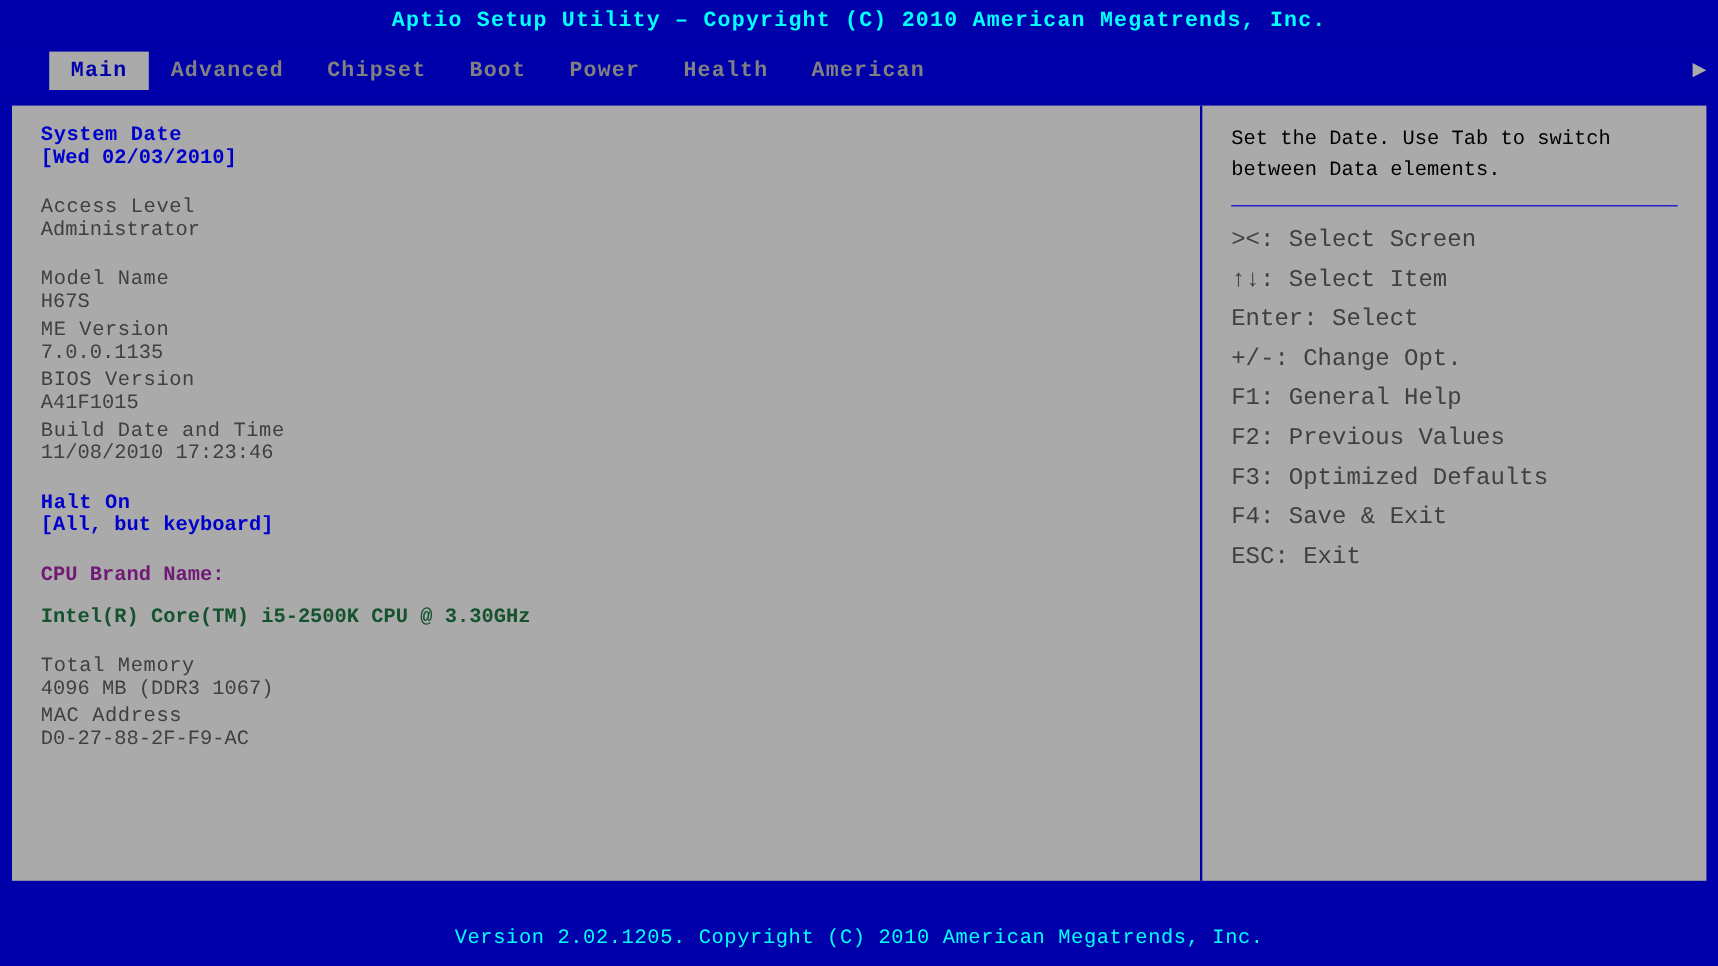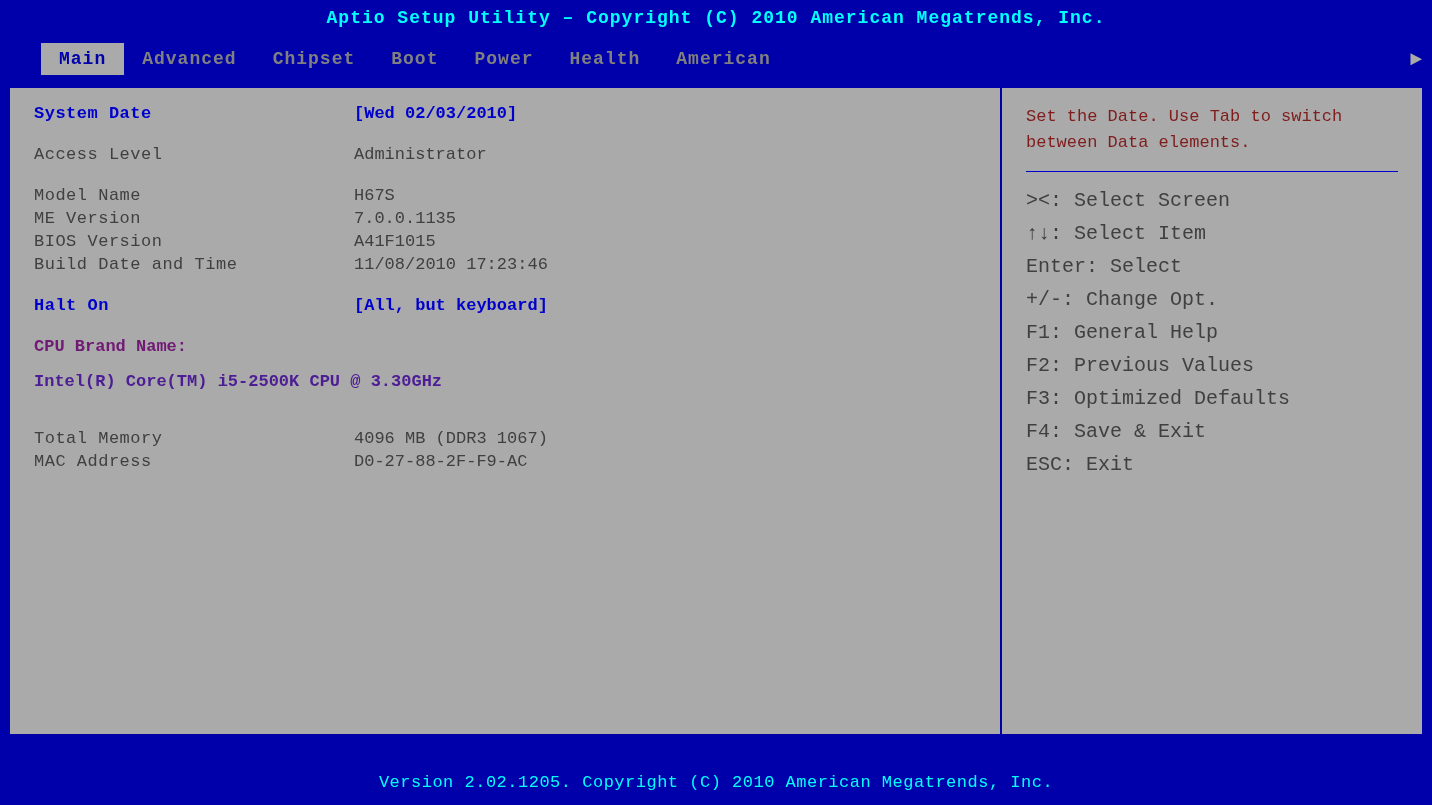--- a/index.html
+++ b/index.html
@@ -74,20 +74,21 @@
     #right-panel {
       width: 420px;
       background-color: #aaaaaa;
       padding: 16px 24px;
     }
 
     .field-row {
       display: flex;
       margin-bottom: 4px;
       font-size: 17px;
+      flex-direction: column;
     }
 
     .field-label {
       color: #404040;
       width: 320px;
       font-size: 17px;
       letter-spacing: 0.5px;
     }
 
     .field-label.highlight {
@@ -111,28 +112,28 @@
     }
 
     #cpu-brand-name {
       color: #701a75;
       font-size: 17px;
       margin-bottom: 16px;
       font-weight: bold;
     }
 
     #cpu-brand-value {
-      color: #4c1d95;
-      font-size: 17px;
-      font-weight: bold;
-      margin-bottom: 20px;
+      color: #14532d;
+      font-size: 17px;
+      font-weight: bold;
+      margin-bottom: 4px;
     }
 
     #help-text {
-      color: #7f1d1d;
+      color: #000000;
       font-size: 17px;
       line-height: 1.5;
       margin-bottom: 16px;
     }
 
     #divider {
       border: none;
       border-top: 1px solid #0000cc;
       margin: 12px 0;
     }

